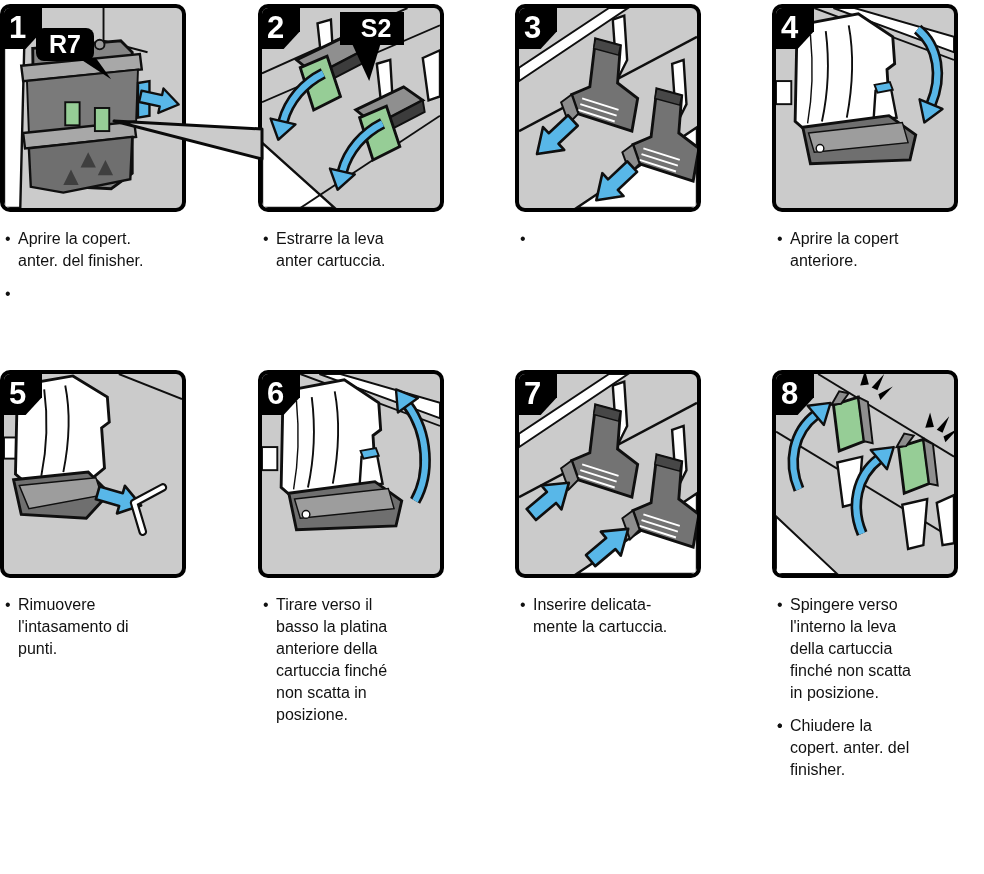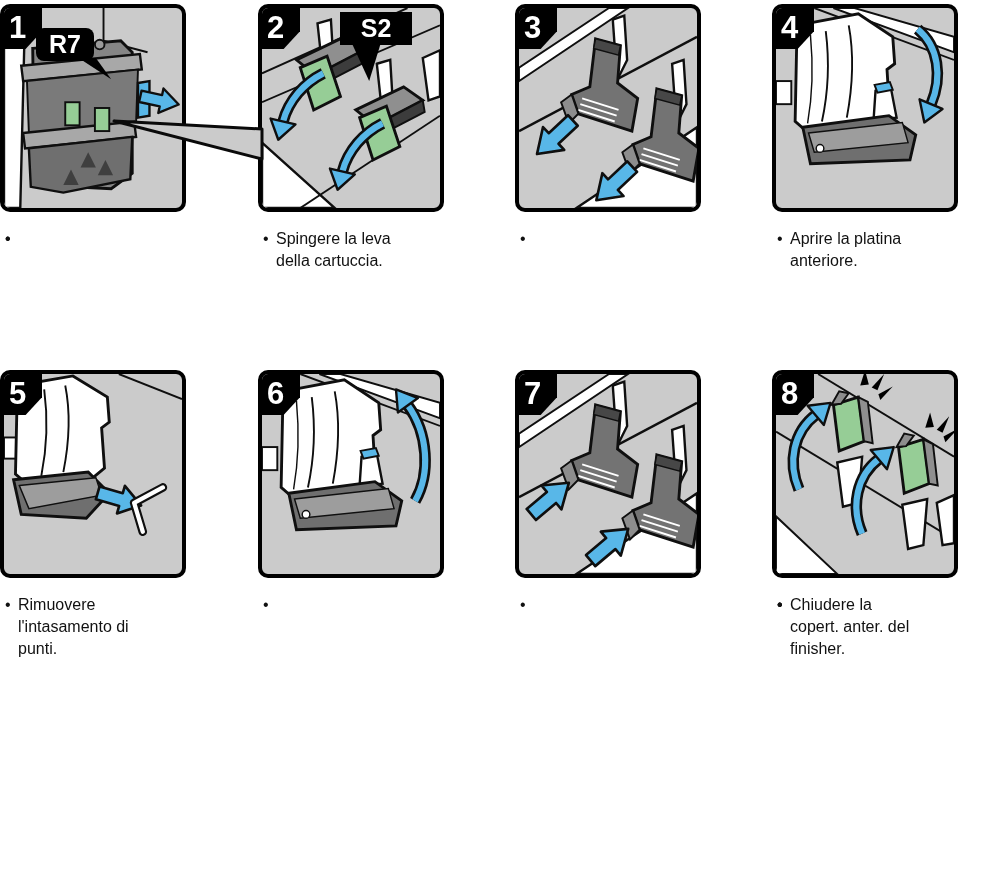--- a/index.html
+++ b/index.html
@@ -19,21 +19,21 @@
     position:absolute;top:-1px;left:-1px;width:39px;height:42px;background:#000;
     color:#fff;font-weight:bold;font-size:31px;line-height:41px;padding-left:6px;
     box-sizing:border-box;
     clip-path:polygon(0 0,100% 0,100% 58%,58% 100%,0 100%);
   }
   .tag{
     position:absolute;background:#000;color:#fff;font-weight:bold;
     font-size:25px;text-align:center;line-height:33px;
   }
   .tag-r7{left:32px;top:20px;width:58px;height:33px;border-radius:8px;}
-  .tag-s2{left:78px;top:4px;width:72px;height:33px;}
+  .tag-s2{left:78px;top:4px;width:56px;height:33px;padding-left:8px;}
   .instr{
     margin:16px 0 0 0;padding:0 0 0 5px;list-style:none;
     font-size:16px;line-height:22px;color:#111;
   }
   .instr li{position:relative;padding-left:13px;}
   .instr li + li{margin-top:11px;}
   .instr .bm{position:absolute;left:0;top:0;}
   .wedge-overlay{position:absolute;left:0;top:0;z-index:40;pointer-events:none;}
   
   .f-blue{fill:#58b7e8;stroke:#0f0f0f;}
@@ -62,21 +62,21 @@
       <polygon points="140,78 152,76 152,112 140,114" class="f-blue" stroke-width="2.5"></polygon>
       <g transform="translate(162,96) rotate(12)">
         <polygon points="-20,-6 2,-6 2,-13 21,0 2,13 2,6 -20,6" class="f-blue" stroke-width="2.5" stroke-linejoin="round"></polygon>
       </g>
       <polygon points="78,52 96,52 112,74" fill="#000"></polygon>
     </svg>
     <div class="tag tag-r7">R7</div>
     <div class="numbadge">1</div>
   </div>
   <ul class="instr" style="width:152px">
-      <li><span class="bm">•</span></li>
+      <li><span class="bm">•</span><span>Aprire la copert. anter. del finisher.</span></li>
       <li><span class="bm">•</span></li>
     </ul>
 </div>
 
 <div class="group" style="left:258px;top:4px">
   <div class="panel">
     <svg viewBox="0 0 186 208" preserveAspectRatio="none">
       <line x1="0" y1="68" x2="152" y2="0" stroke="#0f0f0f" stroke-width="2"></line>
       <line x1="0" y1="98" x2="186" y2="18" stroke="#0f0f0f" stroke-width="2"></line>
       <polygon points="0,140 76,208 0,208" fill="#fff" stroke="#0f0f0f" stroke-width="2.5"></polygon>
@@ -99,21 +99,21 @@
       <use href="#p2lev" transform="translate(36,30)"></use>
       <use href="#p2lev" transform="translate(98,82)"></use>
       <use href="#p2arr" transform="translate(36,30)"></use>
       <use href="#p2arr" transform="translate(98,82)"></use>
       <polygon points="94,37 124,37 112,76" fill="#000"></polygon>
     </svg>
     <div class="tag tag-s2">S2</div>
     <div class="numbadge">2</div>
   </div>
   <ul class="instr" style="width:150px">
-      <li><span class="bm">•</span><span>Spingere la leva della cartuccia.</span></li>
+      <li><span class="bm">•</span><span>Estrarre la leva anter cartuccia.</span></li>
     </ul>
 </div>
 
 <div class="group" style="left:515px;top:4px">
   <div class="panel">
     <svg viewBox="0 0 186 208" preserveAspectRatio="none">
       <polygon points="0,62 94,0 114,0 0,76" fill="#fff" stroke="#0f0f0f" stroke-width="2"></polygon>
       <line x1="0" y1="128" x2="186" y2="30" stroke="#0f0f0f" stroke-width="2.5"></line>
       <polygon points="60,208 186,124 186,208" fill="#fff" stroke="#0f0f0f" stroke-width="2.5"></polygon>
       <polygon points="98,12 110,8 113,54 104,72 98,70 101,54" fill="#fff" stroke="#0f0f0f" stroke-width="2.5"></polygon>
@@ -161,21 +161,21 @@
       <circle cx="46" cy="146" r="4" fill="#fff" stroke="#0f0f0f" stroke-width="1.5"></circle>
       <g>
         <path d="M148,22 C170,40 174,72 162,100" fill="none" stroke="#0f0f0f" stroke-width="12"></path>
         <path d="M148,22 C170,40 174,72 162,100" fill="none" stroke="#58b7e8" stroke-width="6.5"></path>
         <polygon points="155,119 174,105 150,95" class="f-blue" stroke-width="2.5" stroke-linejoin="round"></polygon>
       </g>
     </svg>
     <div class="numbadge">4</div>
   </div>
   <ul class="instr" style="width:150px">
-      <li><span class="bm">•</span><span>Aprire la platina anteriore.</span></li>
+      <li><span class="bm">•</span><span>Aprire la copert anteriore.</span></li>
     </ul>
 </div>
 
 <div class="group" style="left:0;top:370px">
   <div class="panel">
     <svg viewBox="0 0 186 208" preserveAspectRatio="none">
       <rect x="0" y="66" width="14" height="22" fill="#fff" stroke="#0f0f0f" stroke-width="2"></rect>
       <line x1="120" y1="0" x2="186" y2="26" stroke="#0f0f0f" stroke-width="2"></line>
       <path d="M14,12 L72,2 L108,24 L110,50 L102,56 L105,98 L88,112 L26,116 L12,104 Z" fill="#fff" stroke="#0f0f0f" stroke-width="3"></path>
       <path d="M42,16 C46,46 45,76 39,106" fill="none" stroke="#0f0f0f" stroke-width="2"></path>
@@ -214,21 +214,21 @@
       <circle cx="46" cy="146" r="4" fill="#fff" stroke="#0f0f0f" stroke-width="1.5"></circle>
       <g>
         <path d="M160,132 C176,104 174,62 152,32" fill="none" stroke="#0f0f0f" stroke-width="12"></path>
         <path d="M160,132 C176,104 174,62 152,32" fill="none" stroke="#58b7e8" stroke-width="6.5"></path>
         <polygon points="140,16 142,40 163,25" class="f-blue" stroke-width="2.5" stroke-linejoin="round"></polygon>
       </g>
     </svg>
     <div class="numbadge">6</div>
   </div>
   <ul class="instr" style="width:132px">
-      <li><span class="bm">•</span></li>
+      <li><span class="bm">•</span><span>Tirare verso il basso la platina anteriore della cartuccia finché non scatta in posizione.</span></li>
     </ul>
 </div>
 
 <div class="group" style="left:515px;top:370px">
   <div class="panel">
     <svg viewBox="0 0 186 208" preserveAspectRatio="none">
       <polygon points="0,62 94,0 114,0 0,76" fill="#fff" stroke="#0f0f0f" stroke-width="2"></polygon>
       <line x1="0" y1="128" x2="186" y2="30" stroke="#0f0f0f" stroke-width="2.5"></line>
       <polygon points="60,208 186,124 186,208" fill="#fff" stroke="#0f0f0f" stroke-width="2.5"></polygon>
       <polygon points="98,12 110,8 113,54 104,72 98,70 101,54" fill="#fff" stroke="#0f0f0f" stroke-width="2.5"></polygon>
@@ -248,21 +248,21 @@
       <g transform="translate(32,130) rotate(-40) scale(1.25)">
         <polygon points="-20,-6 2,-6 2,-13 21,0 2,13 2,6 -20,6" class="f-blue" stroke-width="2.2" stroke-linejoin="round"></polygon>
       </g>
       <g transform="translate(94,178) rotate(-40) scale(1.25)">
         <polygon points="-20,-6 2,-6 2,-13 21,0 2,13 2,6 -20,6" class="f-blue" stroke-width="2.2" stroke-linejoin="round"></polygon>
       </g>
     </svg>
     <div class="numbadge">7</div>
   </div>
   <ul class="instr" style="width:158px">
-      <li><span class="bm">•</span></li>
+      <li><span class="bm">•</span><span>Inserire delicata-mente la cartuccia.</span></li>
     </ul>
 </div>
 
 <div class="group" style="left:772px;top:370px">
   <div class="panel">
     <svg viewBox="0 0 186 208" preserveAspectRatio="none">
       <line x1="44" y1="0" x2="186" y2="86" stroke="#0f0f0f" stroke-width="2"></line>
       <line x1="0" y1="60" x2="186" y2="172" stroke="#0f0f0f" stroke-width="2"></line>
       <polygon points="0,148 64,208 0,208" fill="#fff" stroke="#0f0f0f" stroke-width="2"></polygon>
       <polygon points="64,92 90,86 86,134 70,138" fill="#fff" stroke="#0f0f0f" stroke-width="2.5"></polygon>
@@ -288,21 +288,21 @@
       <use href="#p8lev" transform="translate(60,24)"></use>
       <use href="#p8clk" transform="translate(60,24)"></use>
       <use href="#p8lev" transform="translate(128,68)"></use>
       <use href="#p8clk" transform="translate(128,68)"></use>
       <use href="#p8arr" transform="translate(0,0)"></use>
       <use href="#p8arr" transform="translate(66,46)"></use>
     </svg>
     <div class="numbadge">8</div>
   </div>
   <ul class="instr" style="width:146px">
-      <li><span class="bm">•</span></li>
+      <li><span class="bm">•</span><span>Spingere verso l'interno la leva della cartuccia finché non scatta in posizione.</span></li>
       <li><span class="bm">•</span></li>
       <li><span class="bm">•</span><span>Chiudere la copert. anter. del finisher.</span></li>
     </ul>
 </div>
 
 <svg class="wedge-overlay" width="984" height="874">
   <polygon points="114,121 262,129 262,159" fill="#cbcbcb" stroke="#0a0a0a" stroke-width="3" stroke-linejoin="round"></polygon>
 </svg>
 
 </body></html>

